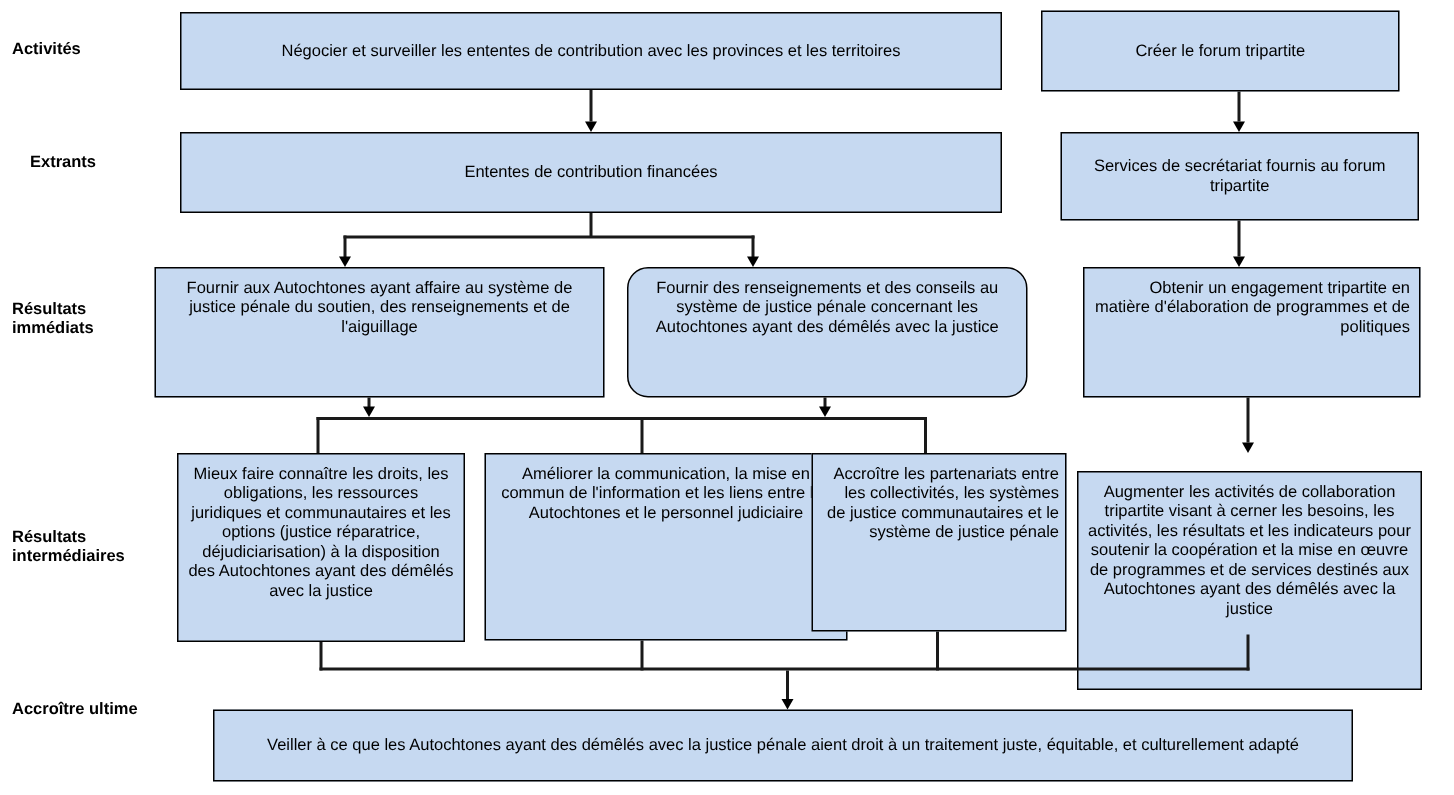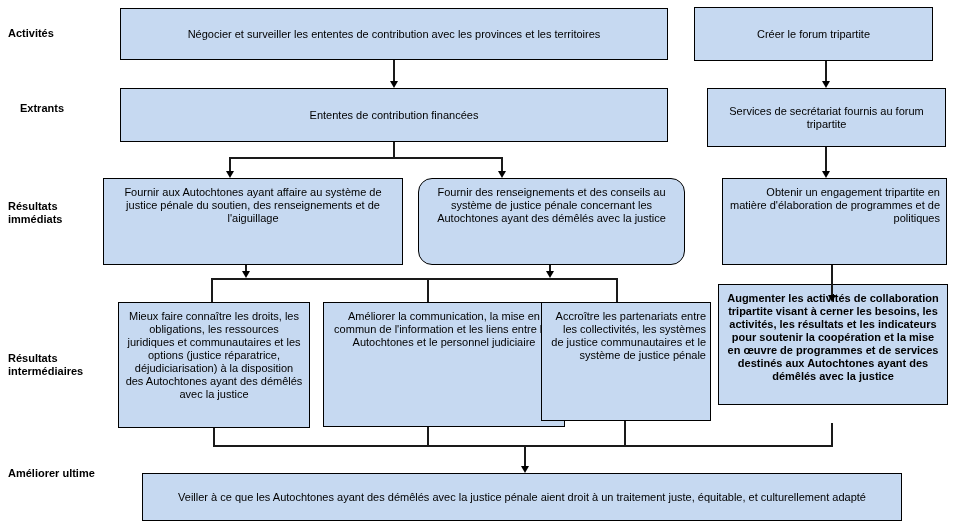--- a/index.html
+++ b/index.html
@@ -29,36 +29,36 @@
 </style>
 </head>
 <body>
 
 <div id="canvas">
 
   <div class="rowlabel" style="left:8px;top:27px;width:110px;">Activités</div>
   <div class="rowlabel" style="left:20px;top:102px;width:110px;">Extrants</div>
   <div class="rowlabel" style="left:8px;top:200px;width:80px;">Résultats immédiats</div>
   <div class="rowlabel" style="left:8px;top:352px;width:105px;">Résultats intermédiaires</div>
-  <div class="rowlabel" style="left:8px;top:467px;width:120px;white-space:nowrap;">Améliorer ultime</div>
+  <div class="rowlabel" style="left:8px;top:467px;width:120px;white-space:nowrap;">Accroître ultime</div>
 
   <div class="box v-center" style="left:120px;top:8px;width:548px;height:52px;">Négocier et surveiller les ententes de contribution avec les provinces et les territoires</div>
   <div class="box v-center" style="left:684px;top:7px;width:239px;height:54px;margin-left:10px;">Créer le forum tripartite</div>
 
   <div class="box v-center" style="left:120px;top:88px;width:548px;height:54px;">Ententes de contribution financées</div>
   <div class="box v-center" style="left:707px;top:88px;width:239px;height:59px;">Services de secrétariat fournis au forum tripartite</div>
 
   <div class="box v-top" style="left:103px;top:178px;width:300px;height:87px;">Fournir aux Autochtones ayant affaire au système de justice pénale du soutien, des renseignements et de l'aiguillage</div>
   <div class="box v-top" style="left:418px;top:178px;width:267px;height:87px;border-radius:14px;">Fournir des renseignements et des conseils au système de justice pénale concernant les Autochtones ayant des démêlés avec la justice</div>
   <div class="box v-top" style="left:722px;top:178px;width:225px;height:87px;text-align:right;">Obtenir un engagement tripartite en matière d'élaboration de programmes et de politiques</div>
 
   <div class="box v-top" style="left:118px;top:302px;width:192px;height:126px;">Mieux faire connaître les droits, les obligations, les ressources juridiques et communautaires et les options (justice réparatrice, déjudiciarisation) à la disposition des Autochtones ayant des démêlés avec la justice</div>
   <div class="box v-top" style="left:323px;top:302px;width:242px;height:125px;">Améliorer la communication, la mise en commun de l'information et les liens entre les Autochtones et le personnel judiciaire</div>
   <div class="box v-top t-left" style="left:541px;top:302px;width:170px;height:119px;">Accroître les partenariats entre les collectivités, les systèmes de justice communautaires et le système de justice pénale</div>
-  <div class="box v-top" style="left:718px;top:284px;width:230px;height:121px;font-weight:bold;">Augmenter les activités de collaboration tripartite visant à cerner les besoins, les activités, les résultats et les indicateurs pour soutenir la coopération et la mise en œuvre de programmes et de services destinés aux Autochtones ayant des démêlés avec la justice</div>
+  <div class="box v-top" style="left:718px;top:314px;width:230px;height:146px;">Augmenter les activités de collaboration tripartite visant à cerner les besoins, les activités, les résultats et les indicateurs pour soutenir la coopération et la mise en œuvre de programmes et de services destinés aux Autochtones ayant des démêlés avec la justice</div>
 
   <div class="box v-center" style="left:142px;top:473px;width:760px;height:48px;">Veiller à ce que les Autochtones ayant des démêlés avec la justice pénale aient droit à un traitement juste, équitable, et culturellement adapté</div>
 
   <div class="stem" style="left:393px;top:60px;height:21px;"></div>
   <div class="arr" style="left:390px;top:81px;"></div>
 
   <div class="stem" style="left:825px;top:61px;height:20px;"></div>
   <div class="arr" style="left:822px;top:81px;"></div>
 
   <div class="stem" style="left:393px;top:142px;height:16px;"></div>

